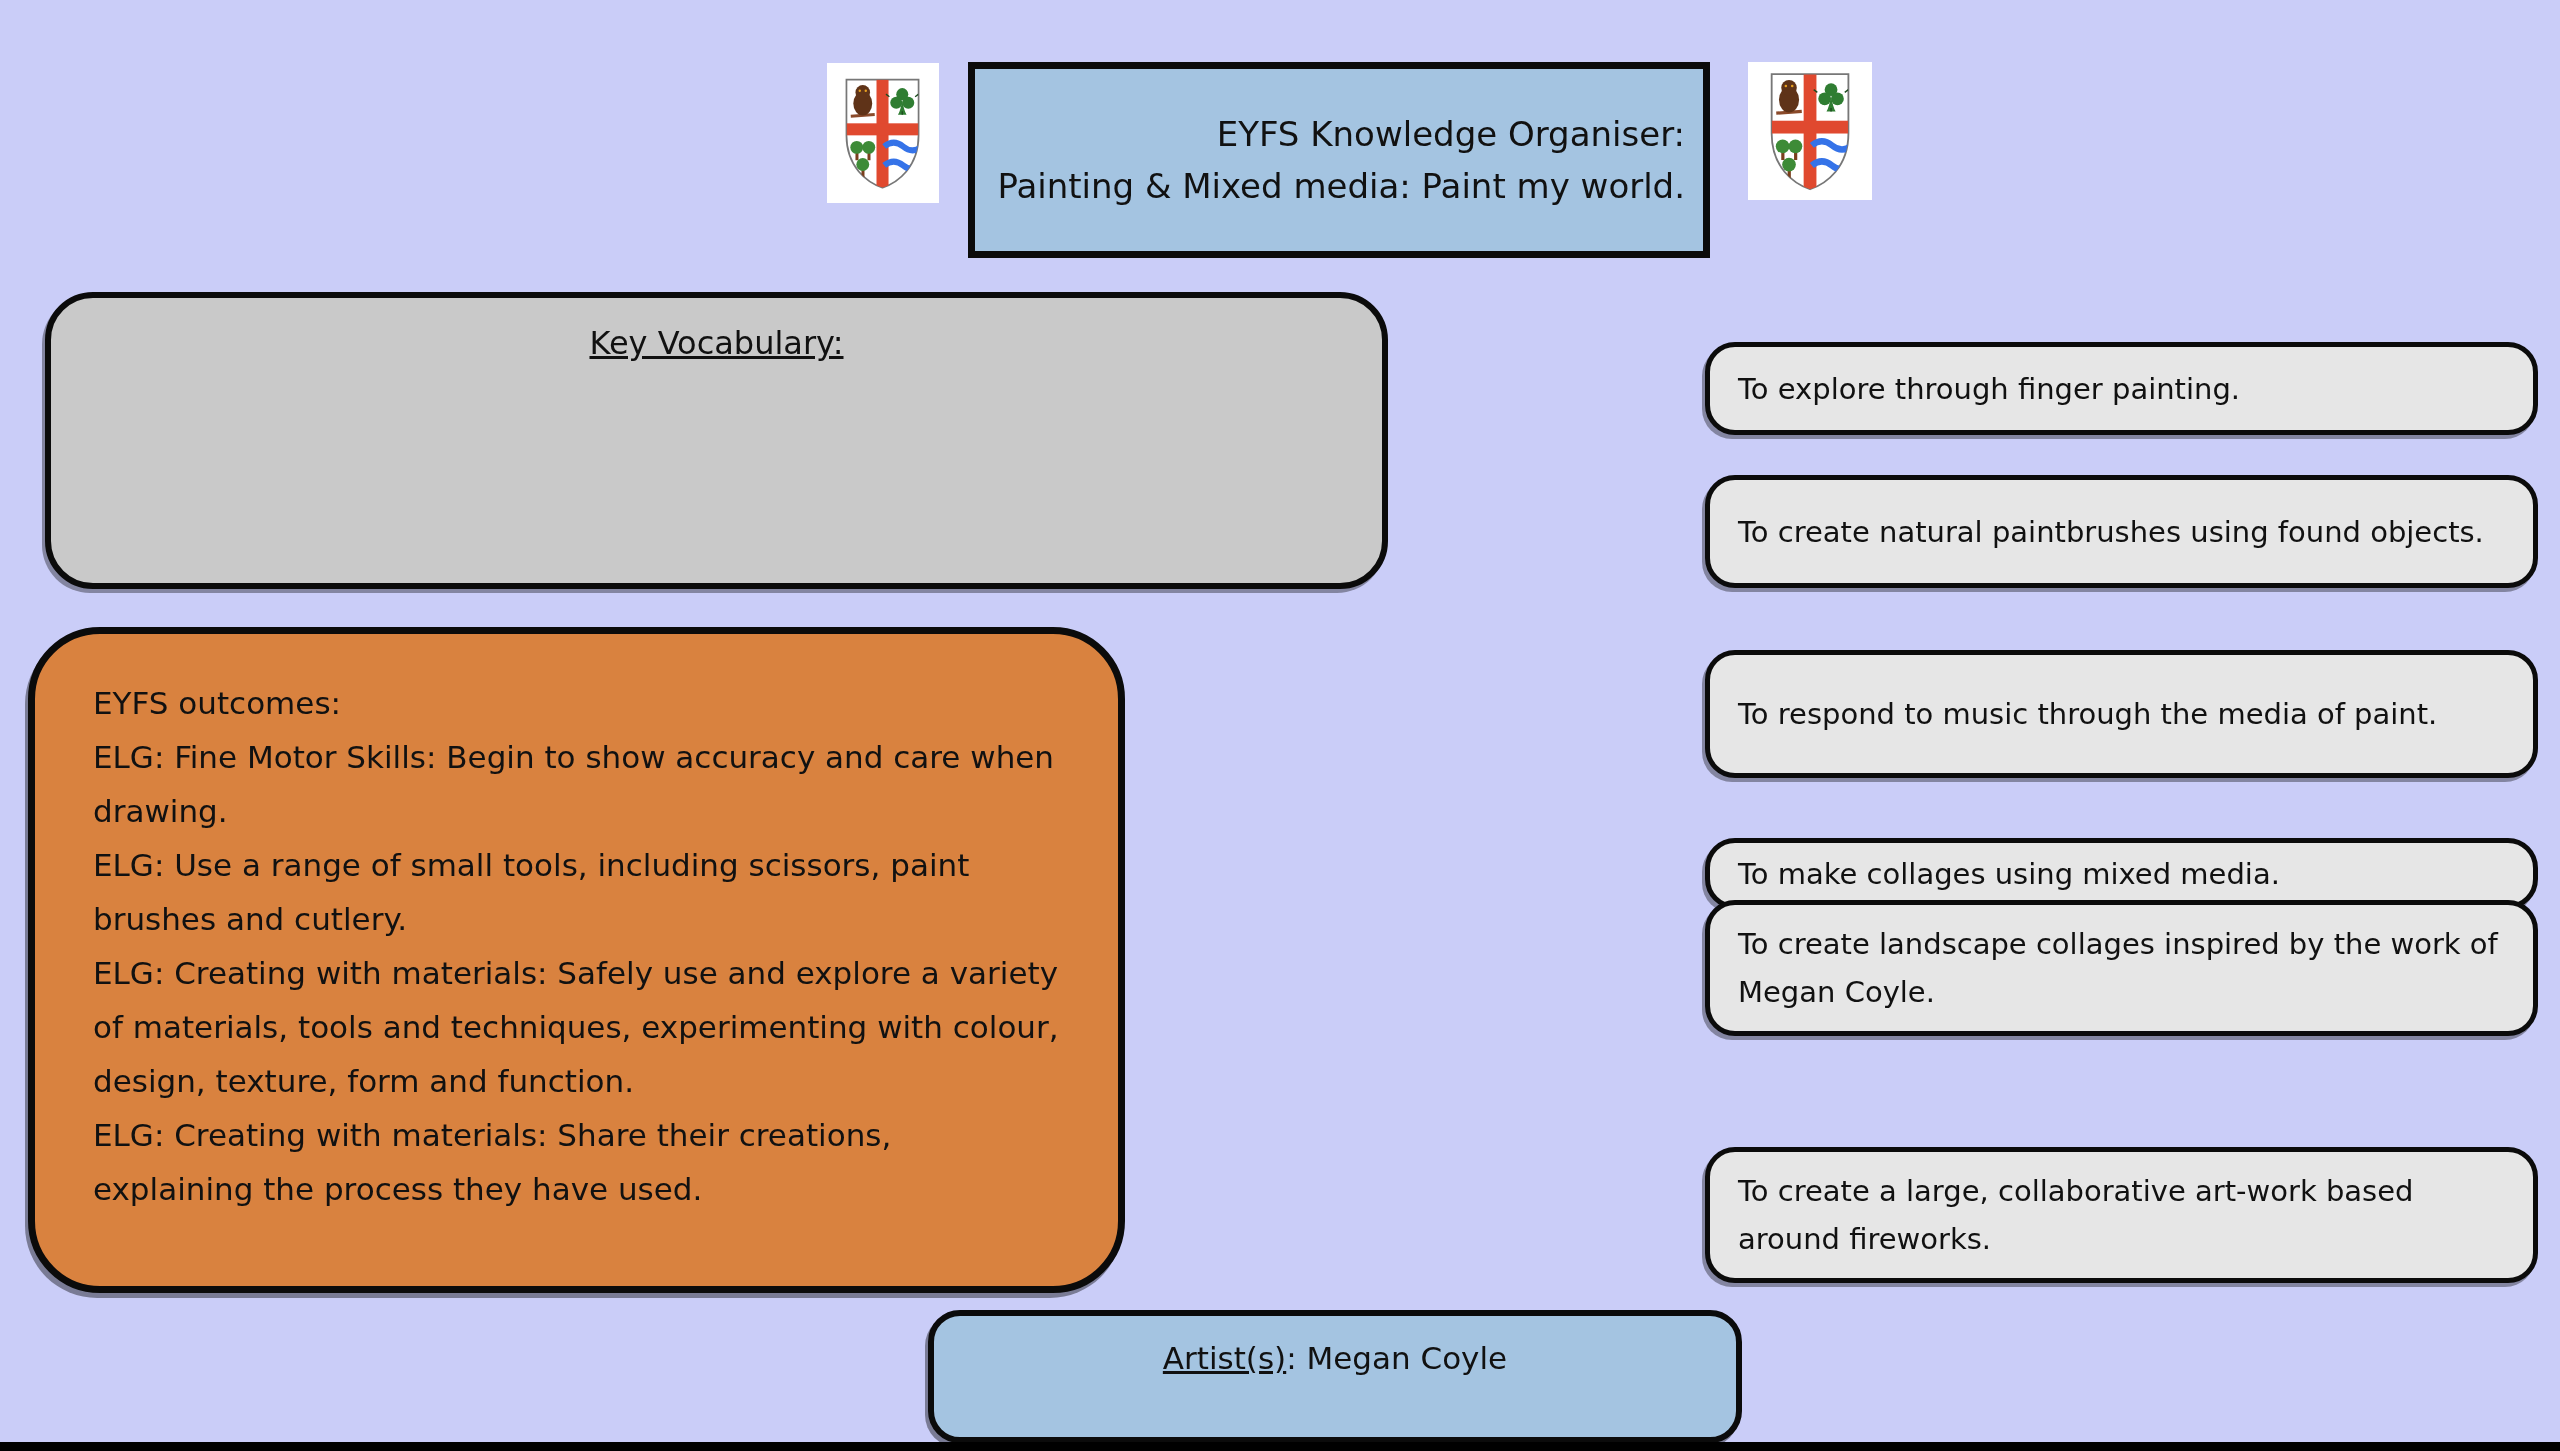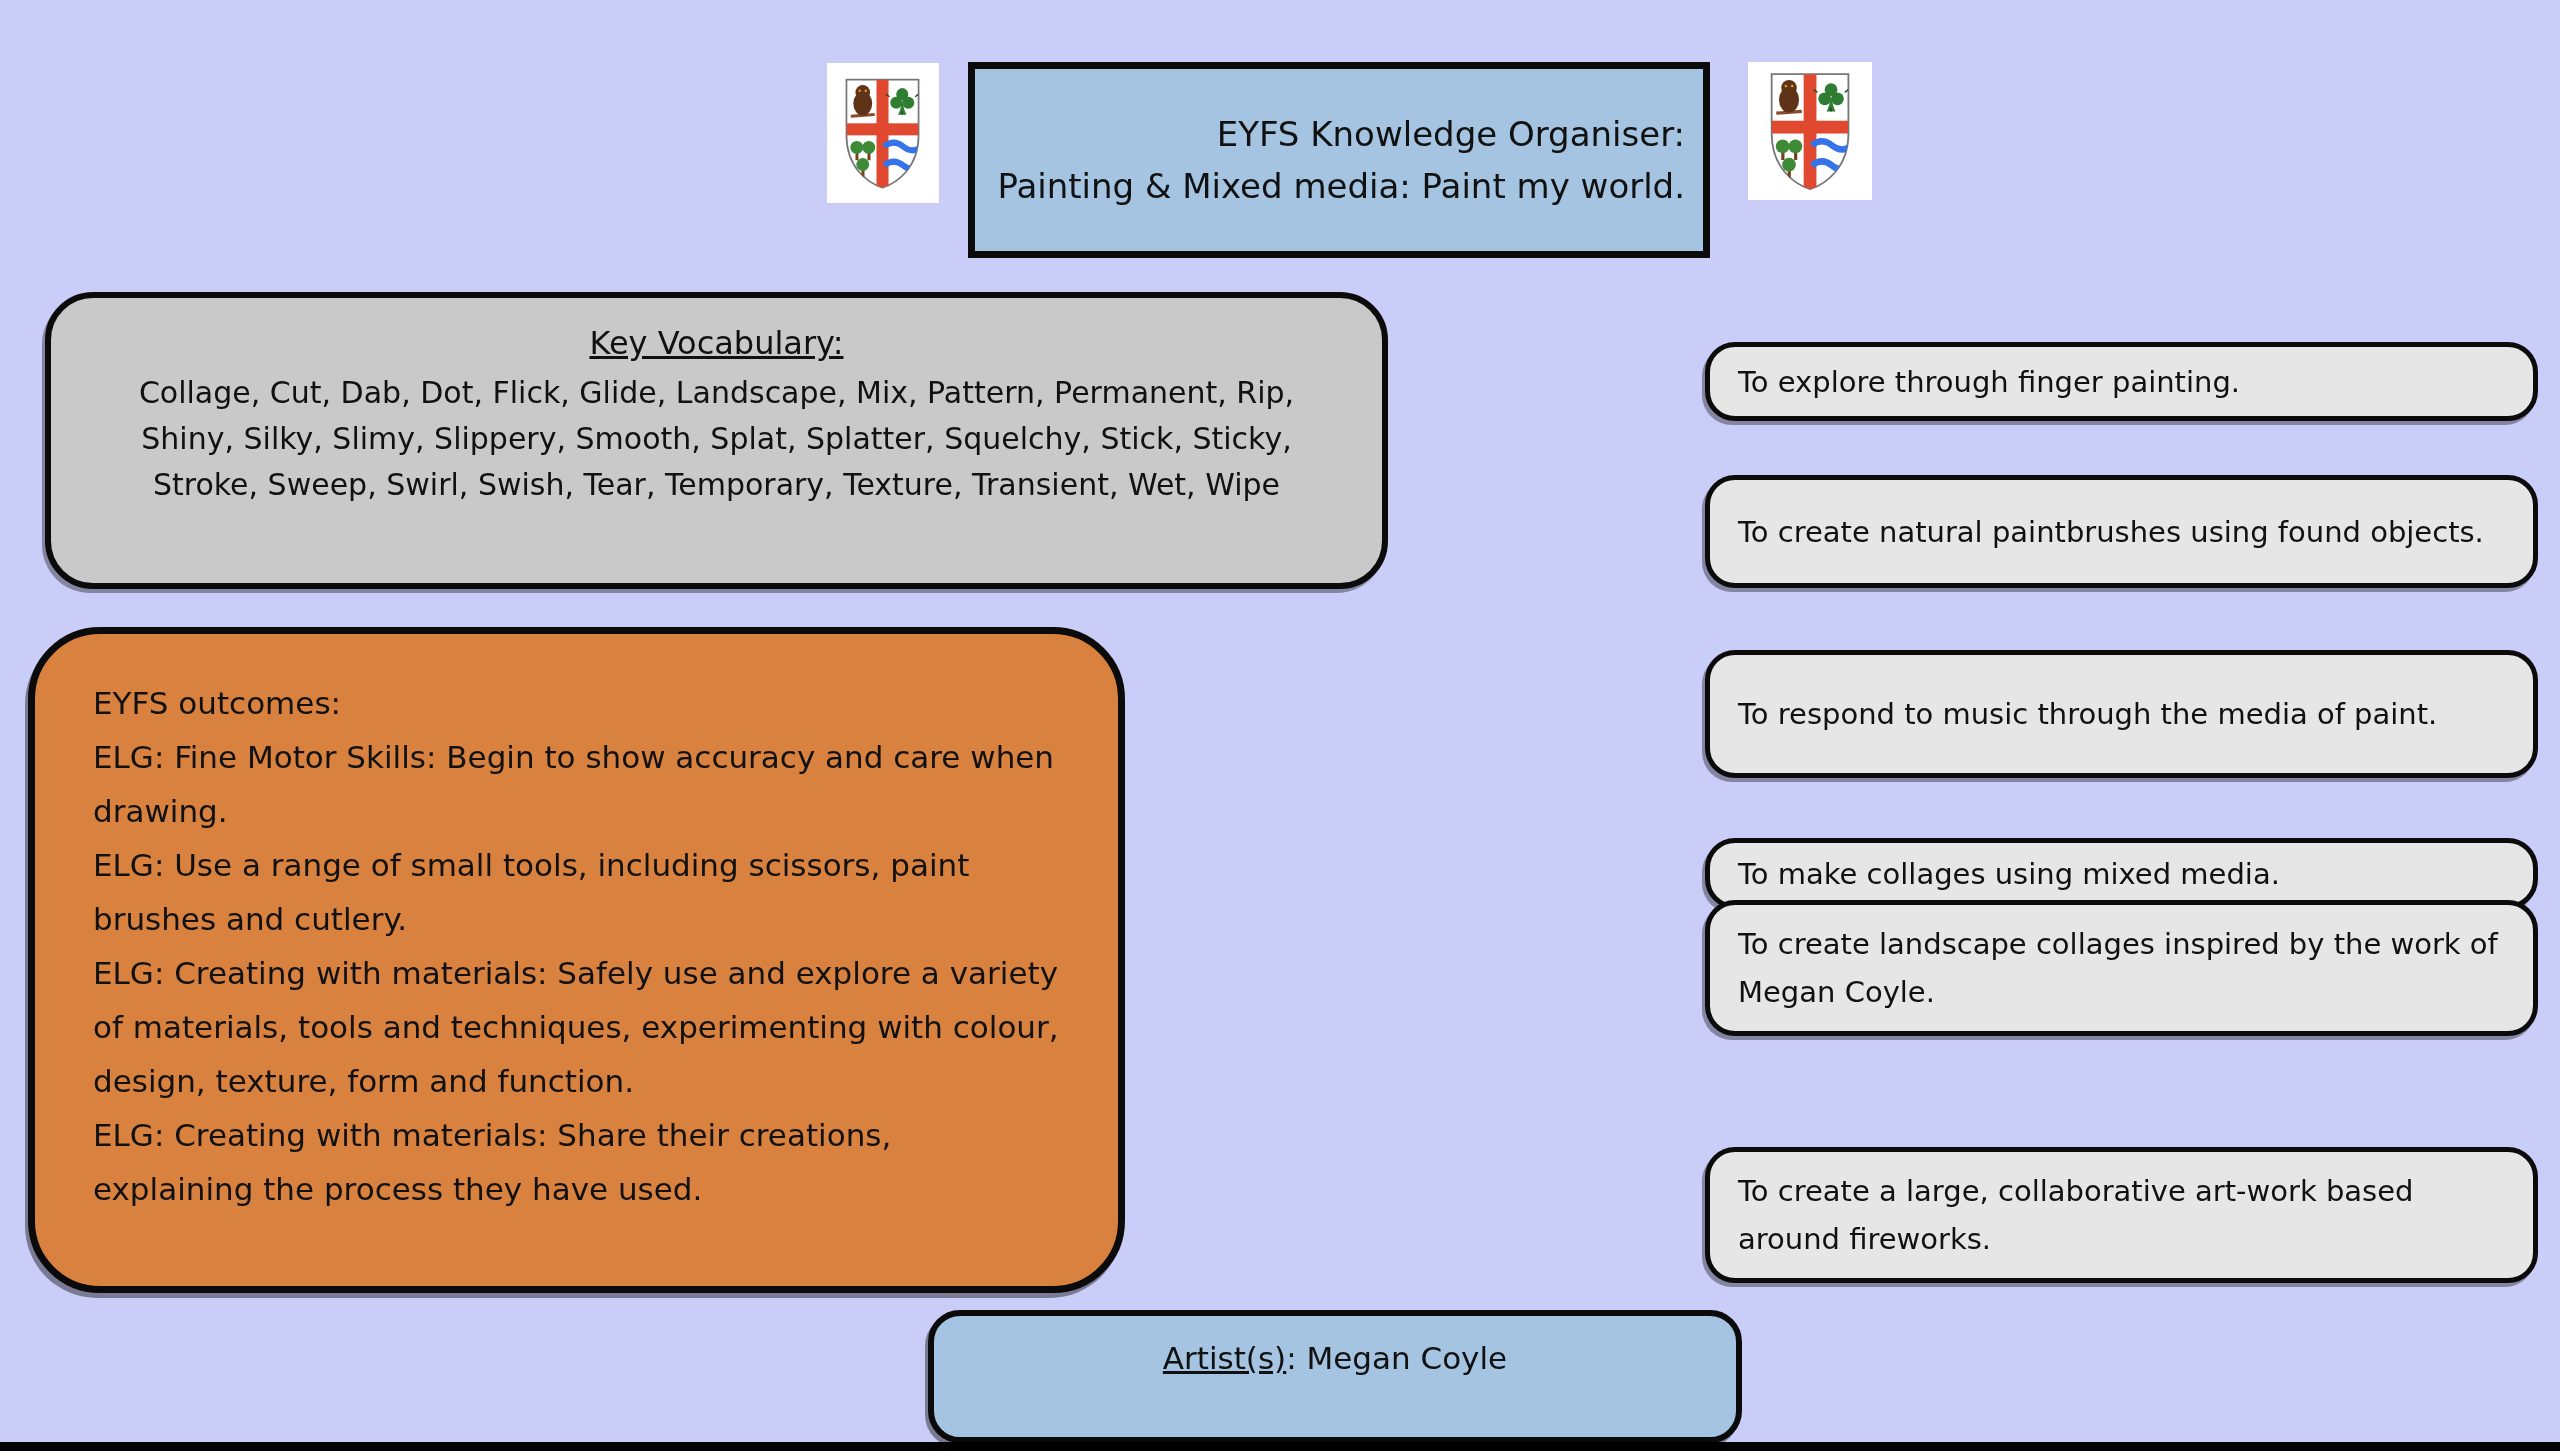--- a/index.html
+++ b/index.html
@@ -51,21 +51,21 @@
     display:flex;align-items:center;justify-content:center;
     font-size:36px;overflow:hidden;
   }
   .endpoint-box{
     left:1705px;width:833px;
     background:var(--box_lightgray);border:5px solid var(--border_black);border-radius:30px;
     display:flex;align-items:center;
     padding:8px 28px;font-size:29px;line-height:48px;overflow:hidden;
     box-shadow:-3px 4px 0 rgba(0,0,0,0.35);
   }
-  .ep-1{top:342px;height:79px;}
+  .ep-1{top:342px;height:93px;}
   .ep-2{top:475px;height:113px;}
   .ep-3{top:650px;height:128px;}
   .ep-4{top:838px;height:71px;}
   .ep-5{top:900px;height:136px;}
   .ep-6{top:1147px;height:136px;}
   
   .artist-box{
     left:928px;top:1310px;width:814px;height:133px;
     background:var(--box_blue);border:6px solid var(--border_black);border-radius:32px;
     text-align:center;padding-top:24px;font-size:31px;overflow:hidden;
@@ -162,21 +162,20 @@
         <g fill="none" stroke="#3573e8" stroke-width="7">
           <path d="M62,88 q11,-9 22,0 t22,0"></path>
           <path d="M62,110 q11,-9 22,0 t22,0"></path>
         </g>
       </g>
     </svg>
   </div>
 
   <div class="abs vocab-box">
     <div class="vocab-heading">Key Vocabulary:</div>
-    <div class="vocab-words">Collage, Cut, Dab, Dot, Flick, Glide, Landscape, Mix, Pattern, Permanent, Rip, Shiny, Silky, Slimy, Slippery, Smooth, Splat, Splatter, Squelchy, Stick, Sticky, Stroke, Sweep, Swirl, Swish, Tear, Temporary, Texture, Transient, Wet, Wipe</div>
   </div>
 
   <div class="abs outcomes-box">
     <div>EYFS outcomes:</div>
     <div>ELG: Fine Motor Skills: Begin to show accuracy and care when drawing.</div>
     <div>ELG: Use a range of small tools, including scissors, paint brushes and cutlery.</div>
     <div>ELG: Creating with materials: Safely use and explore a variety of materials, tools and techniques, experimenting with colour, design, texture, form and function.</div>
     <div>ELG: Creating with materials: Share their creations, explaining the process they have used.</div>
   </div>
 

